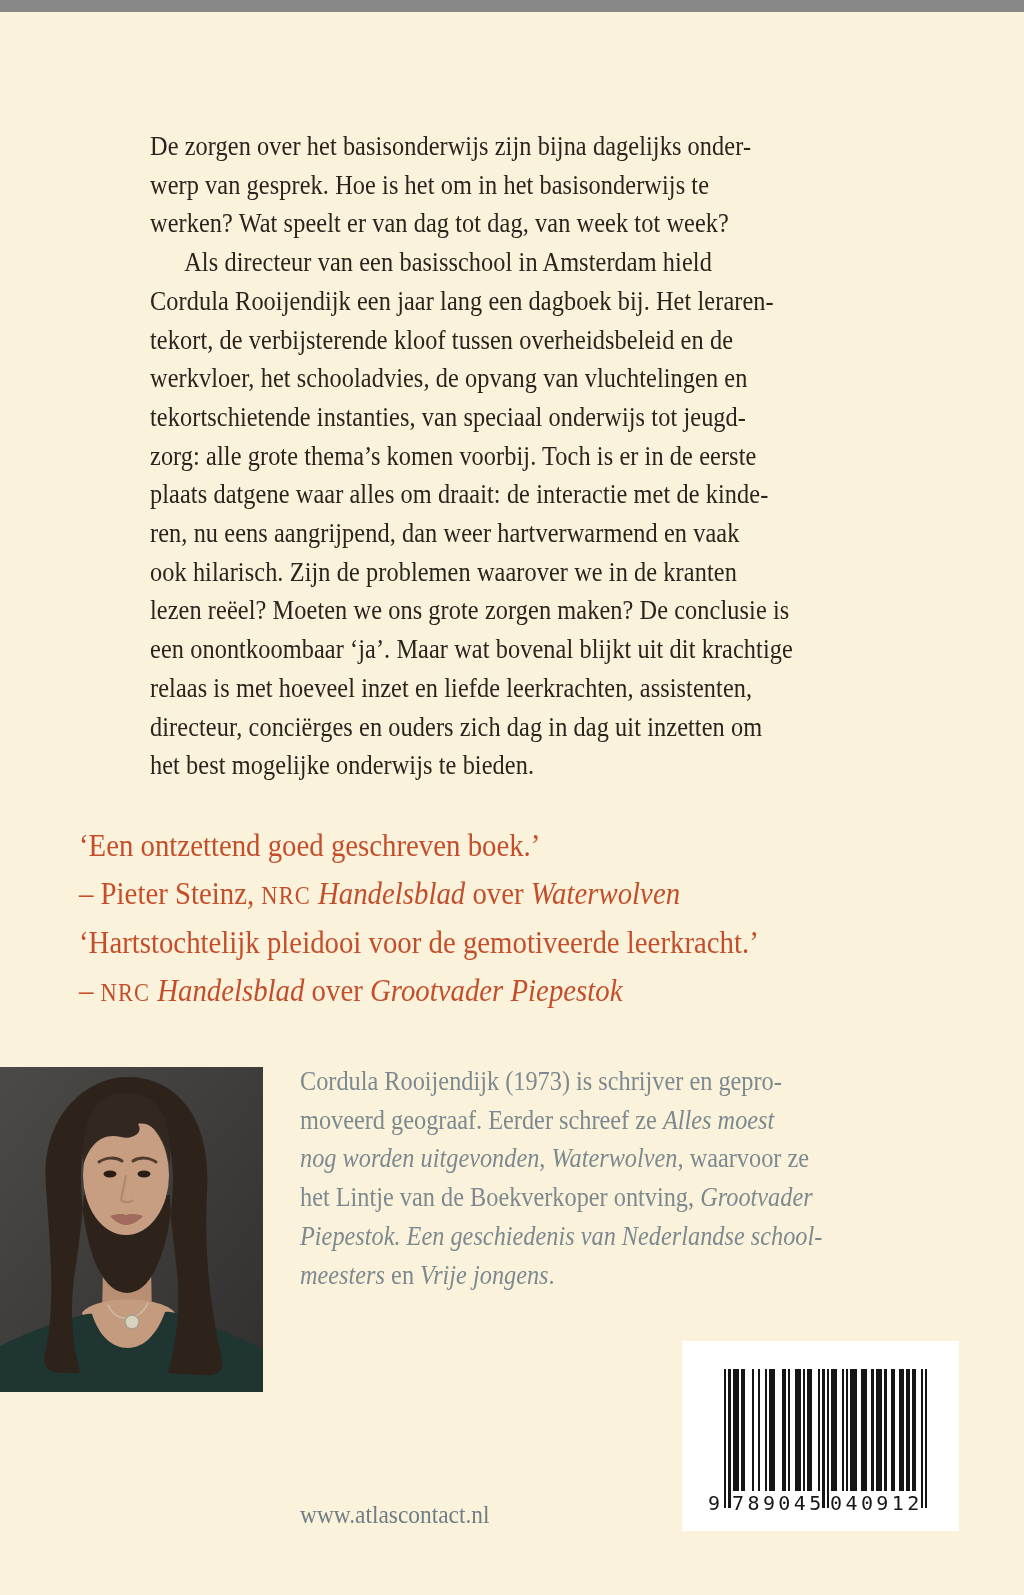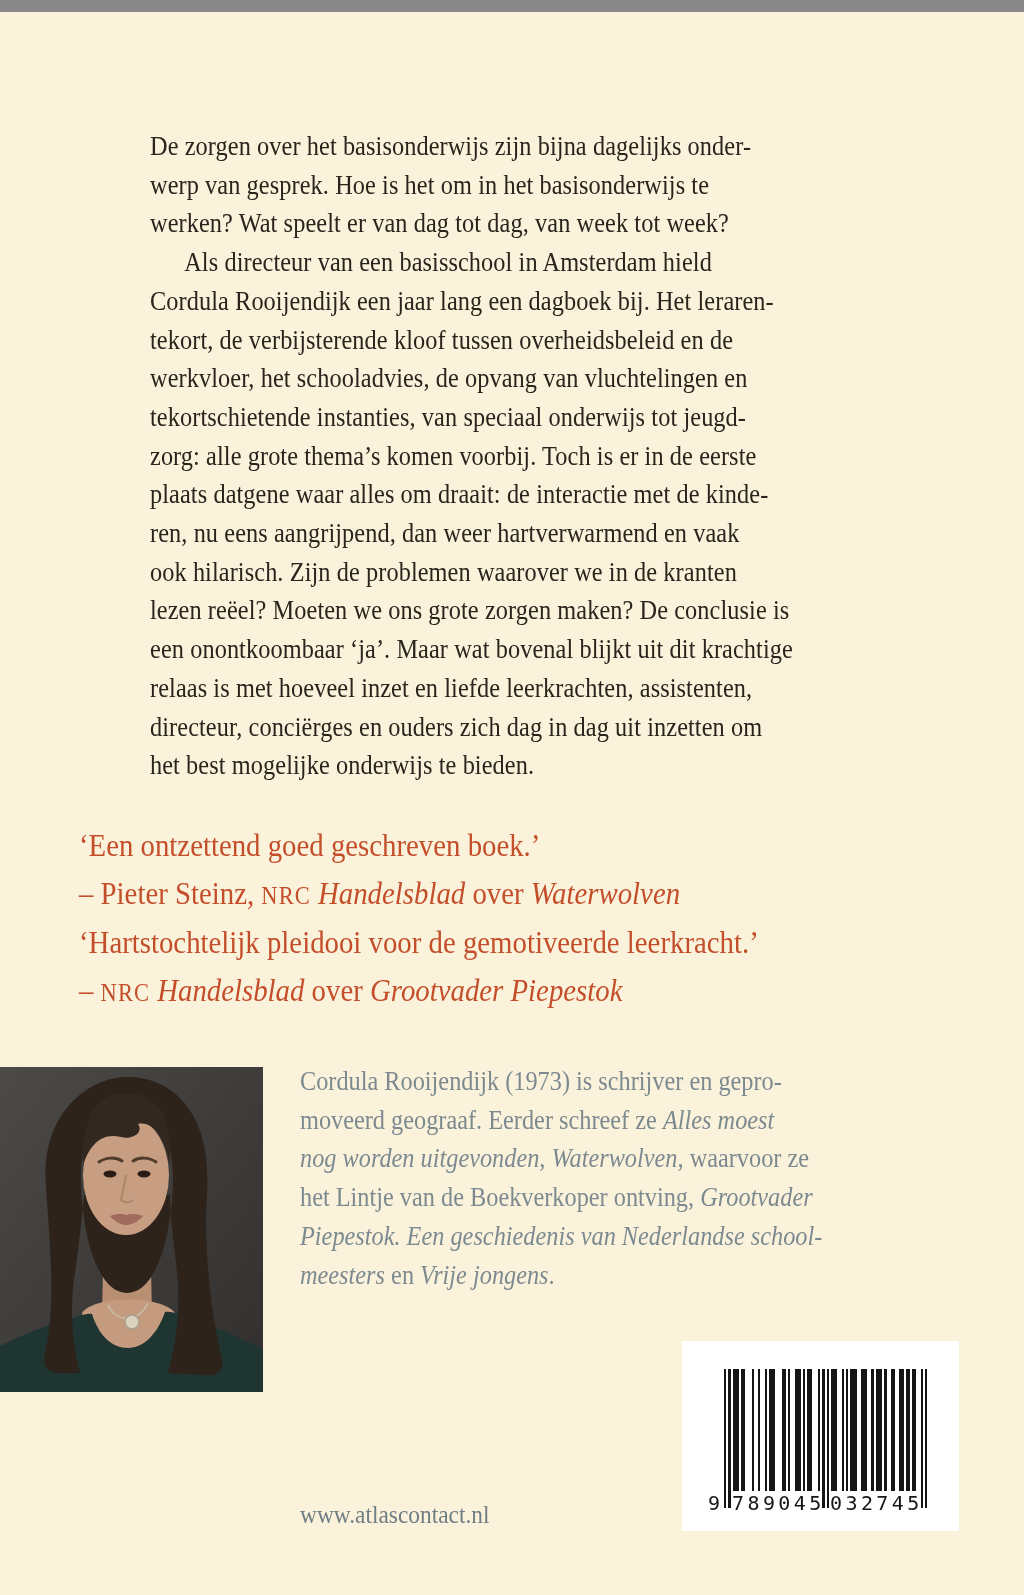--- a/index.html
+++ b/index.html
@@ -227,17 +227,17 @@
         <rect x="181.63" y="0" width="2.26" height="122" fill="#161616"></rect>
         <rect x="183.77" y="0" width="2.26" height="122" fill="#161616"></rect>
         <rect x="188.04" y="0" width="2.26" height="122" fill="#161616"></rect>
         <rect x="190.18" y="0" width="2.26" height="122" fill="#161616"></rect>
         <rect x="196.59" y="0" width="2.26" height="139" fill="#161616"></rect>
         <rect x="200.86" y="0" width="2.26" height="139" fill="#161616"></rect>
       </svg>
     <div class="barcode-digits">
       <span class="bd-left">9</span>
       <span class="bd-g1">789045</span>
-      <span class="bd-g2">032745</span>
+      <span class="bd-g2">040912</span>
     </div>
   </div>
 
 </div>
 
 </body></html>

